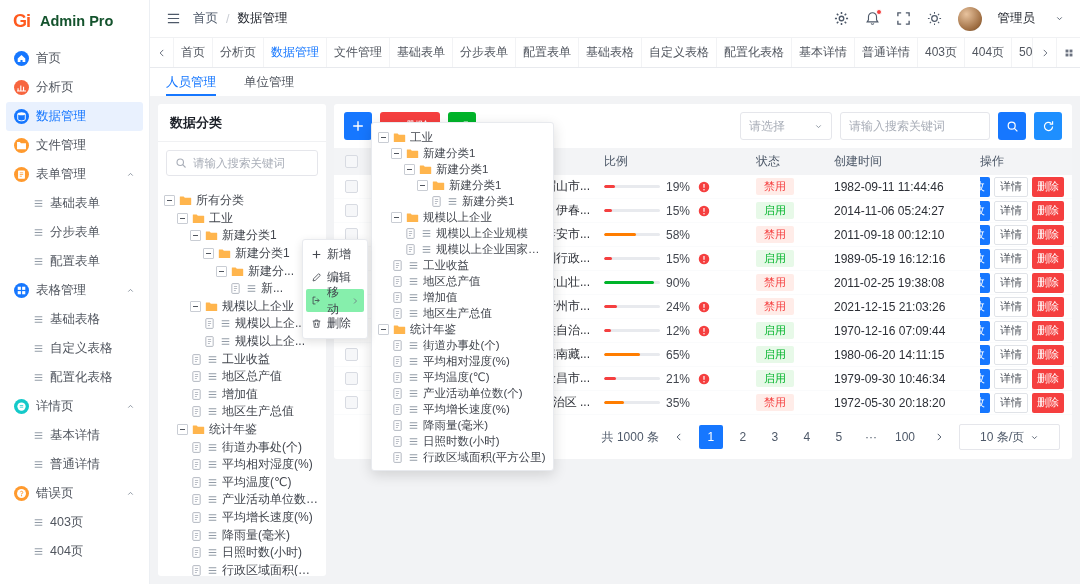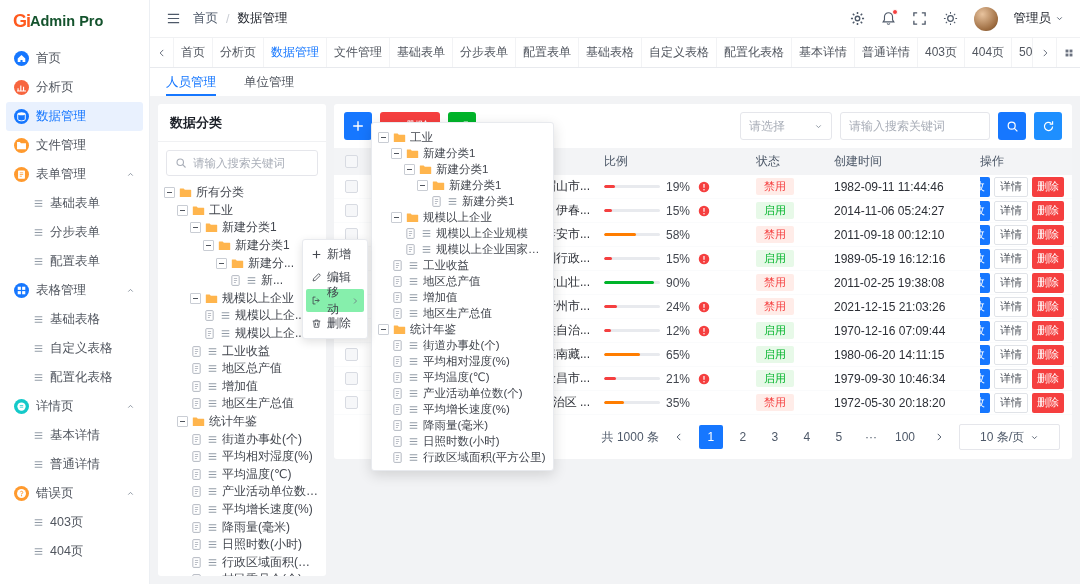--- a/index.html
+++ b/index.html
@@ -3,21 +3,21 @@
 <meta charset="utf-8">
 <style>
   *{margin:0;padding:0;box-sizing:border-box}
   html,body{width:1080px;height:584px}
   body{position:relative;overflow:hidden;background:#f2f3f5;color:#1d2129;
        font-family:"Liberation Sans","DejaVu Sans",sans-serif;font-size:12px}
   .app{display:flex;height:100%}
 
   
   .sidebar{width:150px;min-width:150px;background:#fff;border-right:1px solid #eceff3;display:flex;flex-direction:column;z-index:5}
-  .logo{height:42px;display:flex;align-items:center;gap:0;padding:0 13px}
+  .logo{height:42px;display:flex;align-items:center;gap:10px;padding:0 13px}
   .logo-mark{font-size:18px;font-weight:700;color:#ff5a1f;letter-spacing:-1px}
   .logo-text{font-size:14.5px;font-weight:700;color:#14532d}
   .menu{flex:1;padding:2px 6px;overflow:hidden}
   .menu-item{height:29px;display:flex;align-items:center;gap:7px;padding:0 8px;border-radius:3px;color:#51565f;font-size:12.5px;cursor:pointer;white-space:nowrap}
   .menu-item.active{background:#e9f1fe;color:#1677ff}
   .menu-icon{width:15px;height:15px;border-radius:50%;display:flex;align-items:center;justify-content:center;flex:none}
   .menu-icon svg{width:11px;height:11px}
   .menu-item .chev{margin-left:auto;width:9px;height:9px;color:#86909c}
   .menu-item .chev svg{width:9px;height:9px;display:block}
   .menu-item.sub{padding-left:27px;gap:6px}
@@ -31,21 +31,21 @@
   .tb-ic{width:15px;height:15px;position:relative;color:#4e5969;cursor:pointer;display:inline-block}
   .tb-ic svg{width:100%;height:100%;display:block}
   .tb-ic-inner{display:block;width:100%;height:100%}
   .bell-dot{position:absolute;top:-2px;right:-2px;width:6px;height:6px;border-radius:50%;background:#f53f3f;border:1px solid #fff}
   .breadcrumb{display:flex;align-items:center;gap:8px;font-size:12.5px}
   .bc-item{color:#4e5969}
   .bc-sep{color:#c9cdd4}
   .bc-cur{color:#1d2129}
   .tb-right{margin-left:auto;display:flex;align-items:center;gap:16px}
   .avatar{width:24px;height:24px;border-radius:50%;background:radial-gradient(circle at 35% 30%,#e8c39e,#9c6b3f 70%,#5d4024);flex:none}
-  .user{display:flex;align-items:center;gap:4px;font-size:12.5px;color:#1d2129;cursor:pointer}
+  .user{display:flex;align-items:center;gap:20px;font-size:12.5px;color:#1d2129;cursor:pointer}
   .chev-ic{width:9px;height:9px;color:#4e5969}
   .chev-ic svg{width:9px;height:9px;display:block}
 
   .tabbar{height:30px;background:#fff;display:flex;align-items:stretch;border-bottom:1px solid #e8eaee}
   .tab-arrow{width:24px;min-width:24px;display:flex;align-items:center;justify-content:center;color:#6b7280;cursor:pointer;border-right:1px solid #f2f3f5}
   .tab-arrow.rb{border-right:none;border-left:1px solid #f2f3f5}
   .tab-arrow svg{width:10px;height:10px}
   .tabs{flex:1;display:flex;overflow:hidden}
   .tab{display:flex;align-items:center;padding:0 7px;font-size:12px;color:#51565f;border-right:1px solid #f2f3f5;white-space:nowrap;cursor:pointer}
   .tab.active{color:#1677ff}
@@ -458,21 +458,21 @@
         <div class="cat-search">
           <span class="s-ic">
               <svg viewBox="0 0 16 16">
                 <circle cx="7" cy="7" r="4.3" fill="none" stroke="currentColor" stroke-width="1.5"></circle>
                 <path d="M10.3 10.3L14 14" stroke="currentColor" stroke-width="1.5"></path>
               </svg>
             </span>
           <input placeholder="请输入搜索关键词" style="">
         </div>
         <div class="tree">
-            <div class="tree-row" style="padding-left: 0px;">
+            <div class="tree-row" style="padding-left: 0px; margin-top: 8px;">
               <span class="exp"></span>
               <span class="tree-ic">
                 <svg viewBox="0 0 16 16">
                   <path d="M1.5 3h4.2l1.5 1.6h7.3a.5.5 0 0 1 .5.5v8a.5.5 0 0 1-.5.5h-13a.5.5 0 0 1-.5-.5V3.5A.5.5 0 0 1 1.5 3z" fill="#ffb54d"></path>
                 </svg>
               </span>
               <span class="tlabel">所有分类</span>
             </div>
             <div class="tree-row" style="padding-left: 13px;">
               <span class="exp"></span>

